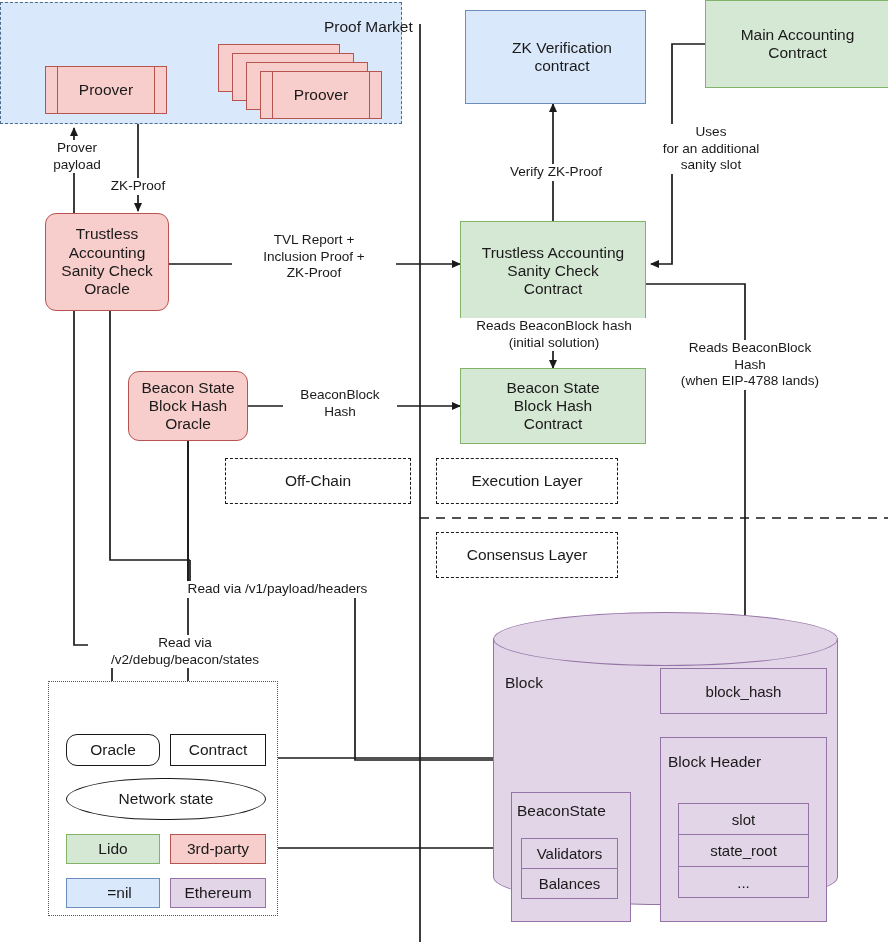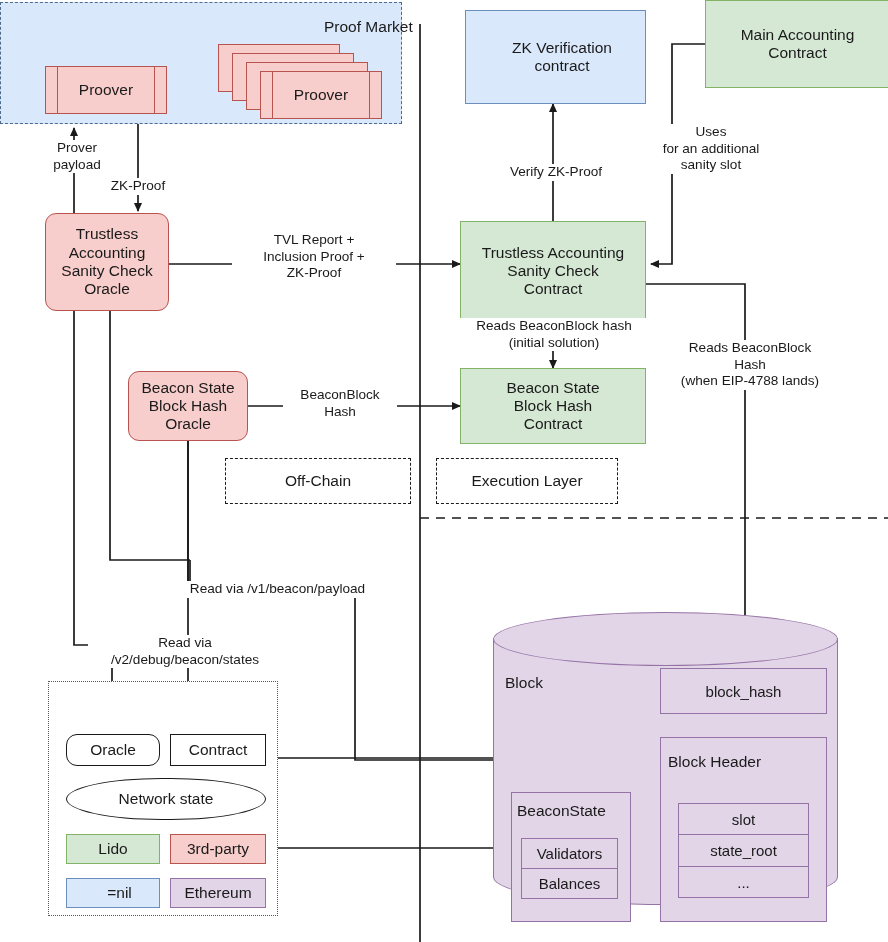--- a/index.html
+++ b/index.html
@@ -274,20 +274,23 @@
   </div>
 
   <div class="dashed-box" style="left:225px;top:458px;width:186px;height:46px;">
     <span>Off-Chain</span>
   </div>
 
   <div class="dashed-box" style="left:436px;top:458px;width:182px;height:46px;">
     <span>Execution Layer</span>
   </div>
 
+  <div class="dashed-box" style="left:436px;top:532px;width:182px;height:46px;">
+    <span>Consensus Layer</span>
+  </div>
 
   <div class="cyl" style="left:493px;top:612px;width:345px;height:320px;">
     <div class="body" style="top:26px;height:266px;"></div>
     <div class="top"></div>
     <div class="cyl-label" style="left:12px;top:62px;">Block</div>
   </div>
 
   <div class="stackrow" style="left:660px;top:668px;width:167px;height:46px;">
     <span>block_hash</span>
   </div>
@@ -333,21 +336,21 @@
   <div class="elabel" style="left:452px;top:318px;width:200px;">Reads BeaconBlock hash
 (initial solution)</div>
 
   <div class="elabel" style="left:657px;top:340px;width:182px;">Reads BeaconBlock
 Hash
 (when EIP-4788 lands)</div>
 
   <div class="elabel" style="left:283px;top:387px;width:110px;">BeaconBlock
 Hash</div>
 
-  <div class="elabel" style="left:163px;top:581px;width:225px;">Read via /v1/beacon/payload</div>
+  <div class="elabel" style="left:163px;top:581px;width:225px;">Read via /v1/payload/headers</div>
 
   <div class="elabel" style="left:88px;top:635px;width:190px;">Read via
 /v2/debug/beacon/states</div>
 
   <div class="legend-box" style="left:48px;top:681px;width:230px;height:235px;"></div>
   <div class="legend-title" style="left:60px;top:692px;">Legend</div>
 
   <div class="lg-item plain rounded" style="left:66px;top:734px;width:94px;height:32px;">
     <span>Oracle</span>
   </div>

